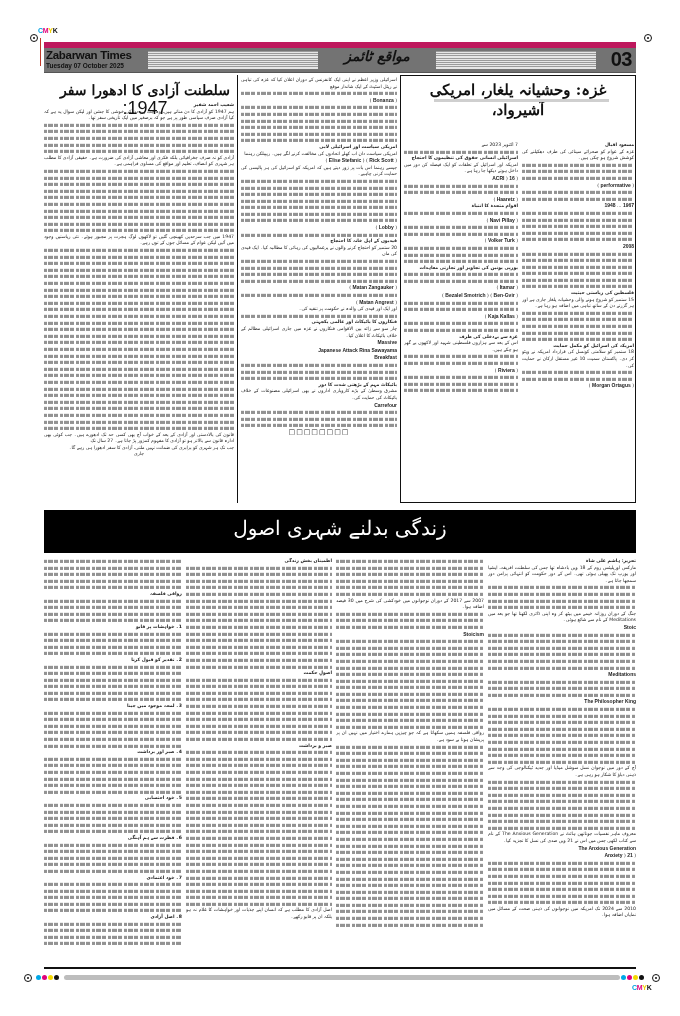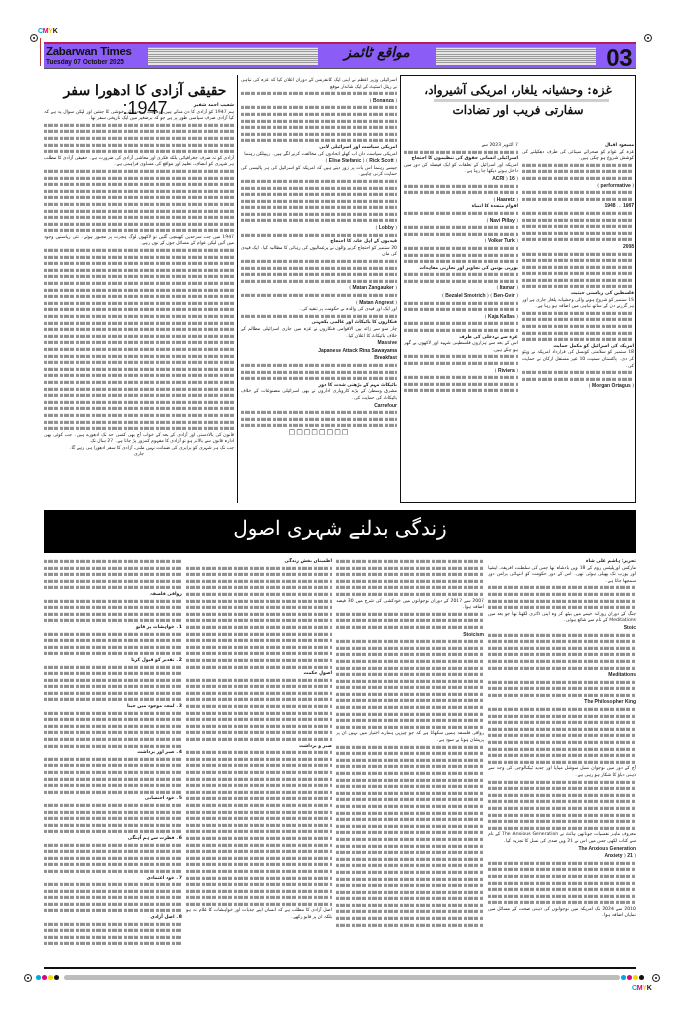--- a/index.html
+++ b/index.html
@@ -5,28 +5,28 @@
   html, body { margin:0; padding:0; }
   body { width:680px; height:1016px; background:#ffffff; position:relative; overflow:hidden;
          font-family:"DejaVu Sans", sans-serif; color:#111; }
   .abs { position:absolute; }
   .reg { position:absolute; width:8px; height:8px; border-radius:50%; border:1px solid #111; box-sizing:border-box; }
   .reg::after { content:""; position:absolute; left:2px; top:2px; width:2px; height:2px; background:#111; border-radius:50%; }
   .cmyk { font-family:"Liberation Sans", sans-serif; font-weight:bold; font-size:7px; letter-spacing:-0.3px; }
   .cmyk .c { color:#00a0e0; } .cmyk .m { color:#e0007a; } .cmyk .y { color:#f0d000; } .cmyk .k { color:#111; }
 
   
-  #masthead { left:44px; top:42px; width:592px; height:24px; background:#8b5cf6; border-top:2px solid #be185d; border-bottom:1px solid #555; }
+  #masthead { left:44px; top:42px; width:592px; height:24px; background:#737373; border-top:6px solid #be185d; border-bottom:1px solid #555; }
   #brand { position:absolute; left:2px; top:1px; font-family:"Liberation Sans", sans-serif; font-weight:bold; font-size:11.5px; color:#111; letter-spacing:-0.3px; }
   #date { position:absolute; left:2px; top:14px; font-family:"Liberation Sans", sans-serif; font-weight:bold; font-size:6.5px; color:#111; }
   .stripes { position:absolute; top:3px; height:18px; background:repeating-linear-gradient(#9a9a9a 0 1px, #e6e6e6 1px 2.2px); }
   #stripes-l { left:104px; width:170px; }
   #stripes-r { left:392px; width:160px; }
   #urdu-title { position:absolute; left:278px; top:0px; width:110px; text-align:center; font-family:"DejaVu Serif", serif; font-size:14px; font-style:italic; font-weight:bold; direction:rtl; }
-  #page-num { position:absolute; right:4px; top:0px; font-family:"Liberation Sans", sans-serif; font-weight:bold; font-size:24px; letter-spacing:-0.5px; }
+  #page-num { position:absolute; right:4px; top:0px; font-family:"Liberation Sans", sans-serif; font-weight:bold; font-size:20px; letter-spacing:-0.5px; }
   #mast-redline { left:40px; top:38px; width:1px; height:28px; background:#c0392b; }
 
   
   .col { position:absolute; direction:rtl; text-align:justify; font-size:4.6px; line-height:6.6px; color:#222; overflow:hidden; font-family:"DejaVu Sans", sans-serif; }
   .col .sub { font-weight:bold; display:block; }
   .col .en { font-family:"Liberation Sans", sans-serif; font-weight:bold; direction:ltr; unicode-bidi:embed; font-size:5px; }
   .col p { margin:0; }
   .fill { display:block; height:6.6px; margin-bottom:0; background:repeating-linear-gradient(90deg,#3a3a3a 0 3px, transparent 3px 4px, #3a3a3a 4px 9px, transparent 9px 10.5px, #3a3a3a 10.5px 14px, transparent 14px 16px); opacity:0.55; transform:scaleY(0.45); }
 
   
@@ -50,21 +50,21 @@
 <div class="abs" id="masthead">
   <div id="brand">Zabarwan Times</div>
   <div id="date">Tuesday 07 October 2025</div>
   <div class="stripes" id="stripes-l"></div>
   <div id="urdu-title">مواقع ٹائمز</div>
   <div class="stripes" id="stripes-r"></div>
   <div id="page-num">03</div>
 </div>
 
 <div class="headline" style="left:50px;top:82px;width:190px;font-size:14px;">
-  <span>حقیقی آزادی کا ادھورا سفر</span>
+  <span>سلطنت آزادی کا ادھورا سفر</span>
   <span style="font-family:'Liberation Sans',sans-serif;font-weight:normal;font-size:18px;">1947:</span>
 </div>
 <div class="col" style="left:44px;top:102px;width:190px;height:385px;">
   <span class="sub">شعیب احمد شفیر</span>
   <p>ہم 1947 کو آزادی کا دن مناتے ہیں، وہ جب ہر دن کی خوشی کا جشن اور لیکن سوال یہ ہے کہ کیا آزادی صرف سیاسی طور پر ہے جو کہ برصغیر میں ایک تاریخی سفر تھا۔</p>
   <span class="fill"></span>
     <span class="fill"></span>
     <span class="fill"></span>
     <span class="fill"></span>
     <span class="fill"></span>
@@ -159,24 +159,23 @@
   <span class="sub">بائیکاٹ مہم کے بڑھتی شدت کا دور</span>
   <p>مشرق وسطیٰ کے بڑے کاروباری اداروں نے بھی اسرائیلی مصنوعات کے خلاف بائیکاٹ کی حمایت کی۔</p>
   <p><span class="en">Carrefour</span></p>
   <span class="fill"></span>
     <span class="fill"></span>
     <span class="fill"></span>
   <p style="text-align:center;font-size:7px;letter-spacing:1px;">□□□□□□□□</p>
 </div>
 
 <div class="box" style="left:400px;top:75px;width:236px;height:428px;"></div>
-<div class="headline" style="left:404px;top:80px;width:228px;font-size:12px;line-height:20px;">
+<div class="headline" style="left:404px;top:80px;width:228px;font-size:15px;line-height:20px;">
   <div>غزہ: وحشیانہ یلغار، امریکی آشیرواد،</div>
   <div class="greyrule" style="left:30px;top:19px;width:175px;height:3px;"></div>
-  <div>سفارتی فریب اور تضادات</div>
 </div>
 <div class="col" style="left:522px;top:142px;width:112px;height:358px;">
   <span class="sub">مسعود اقبال</span>
   <p>غزہ کے عوام کو صحرائے سینائی کی طرف دھکیلنے کی کوشش شروع ہو چکی ہیں۔</p>
   <span class="fill"></span>
     <span class="fill"></span>
     <span class="fill"></span>
   <p>( <span class="en">performative</span> )</p>
   <span class="fill"></span>
     <span class="fill"></span>

